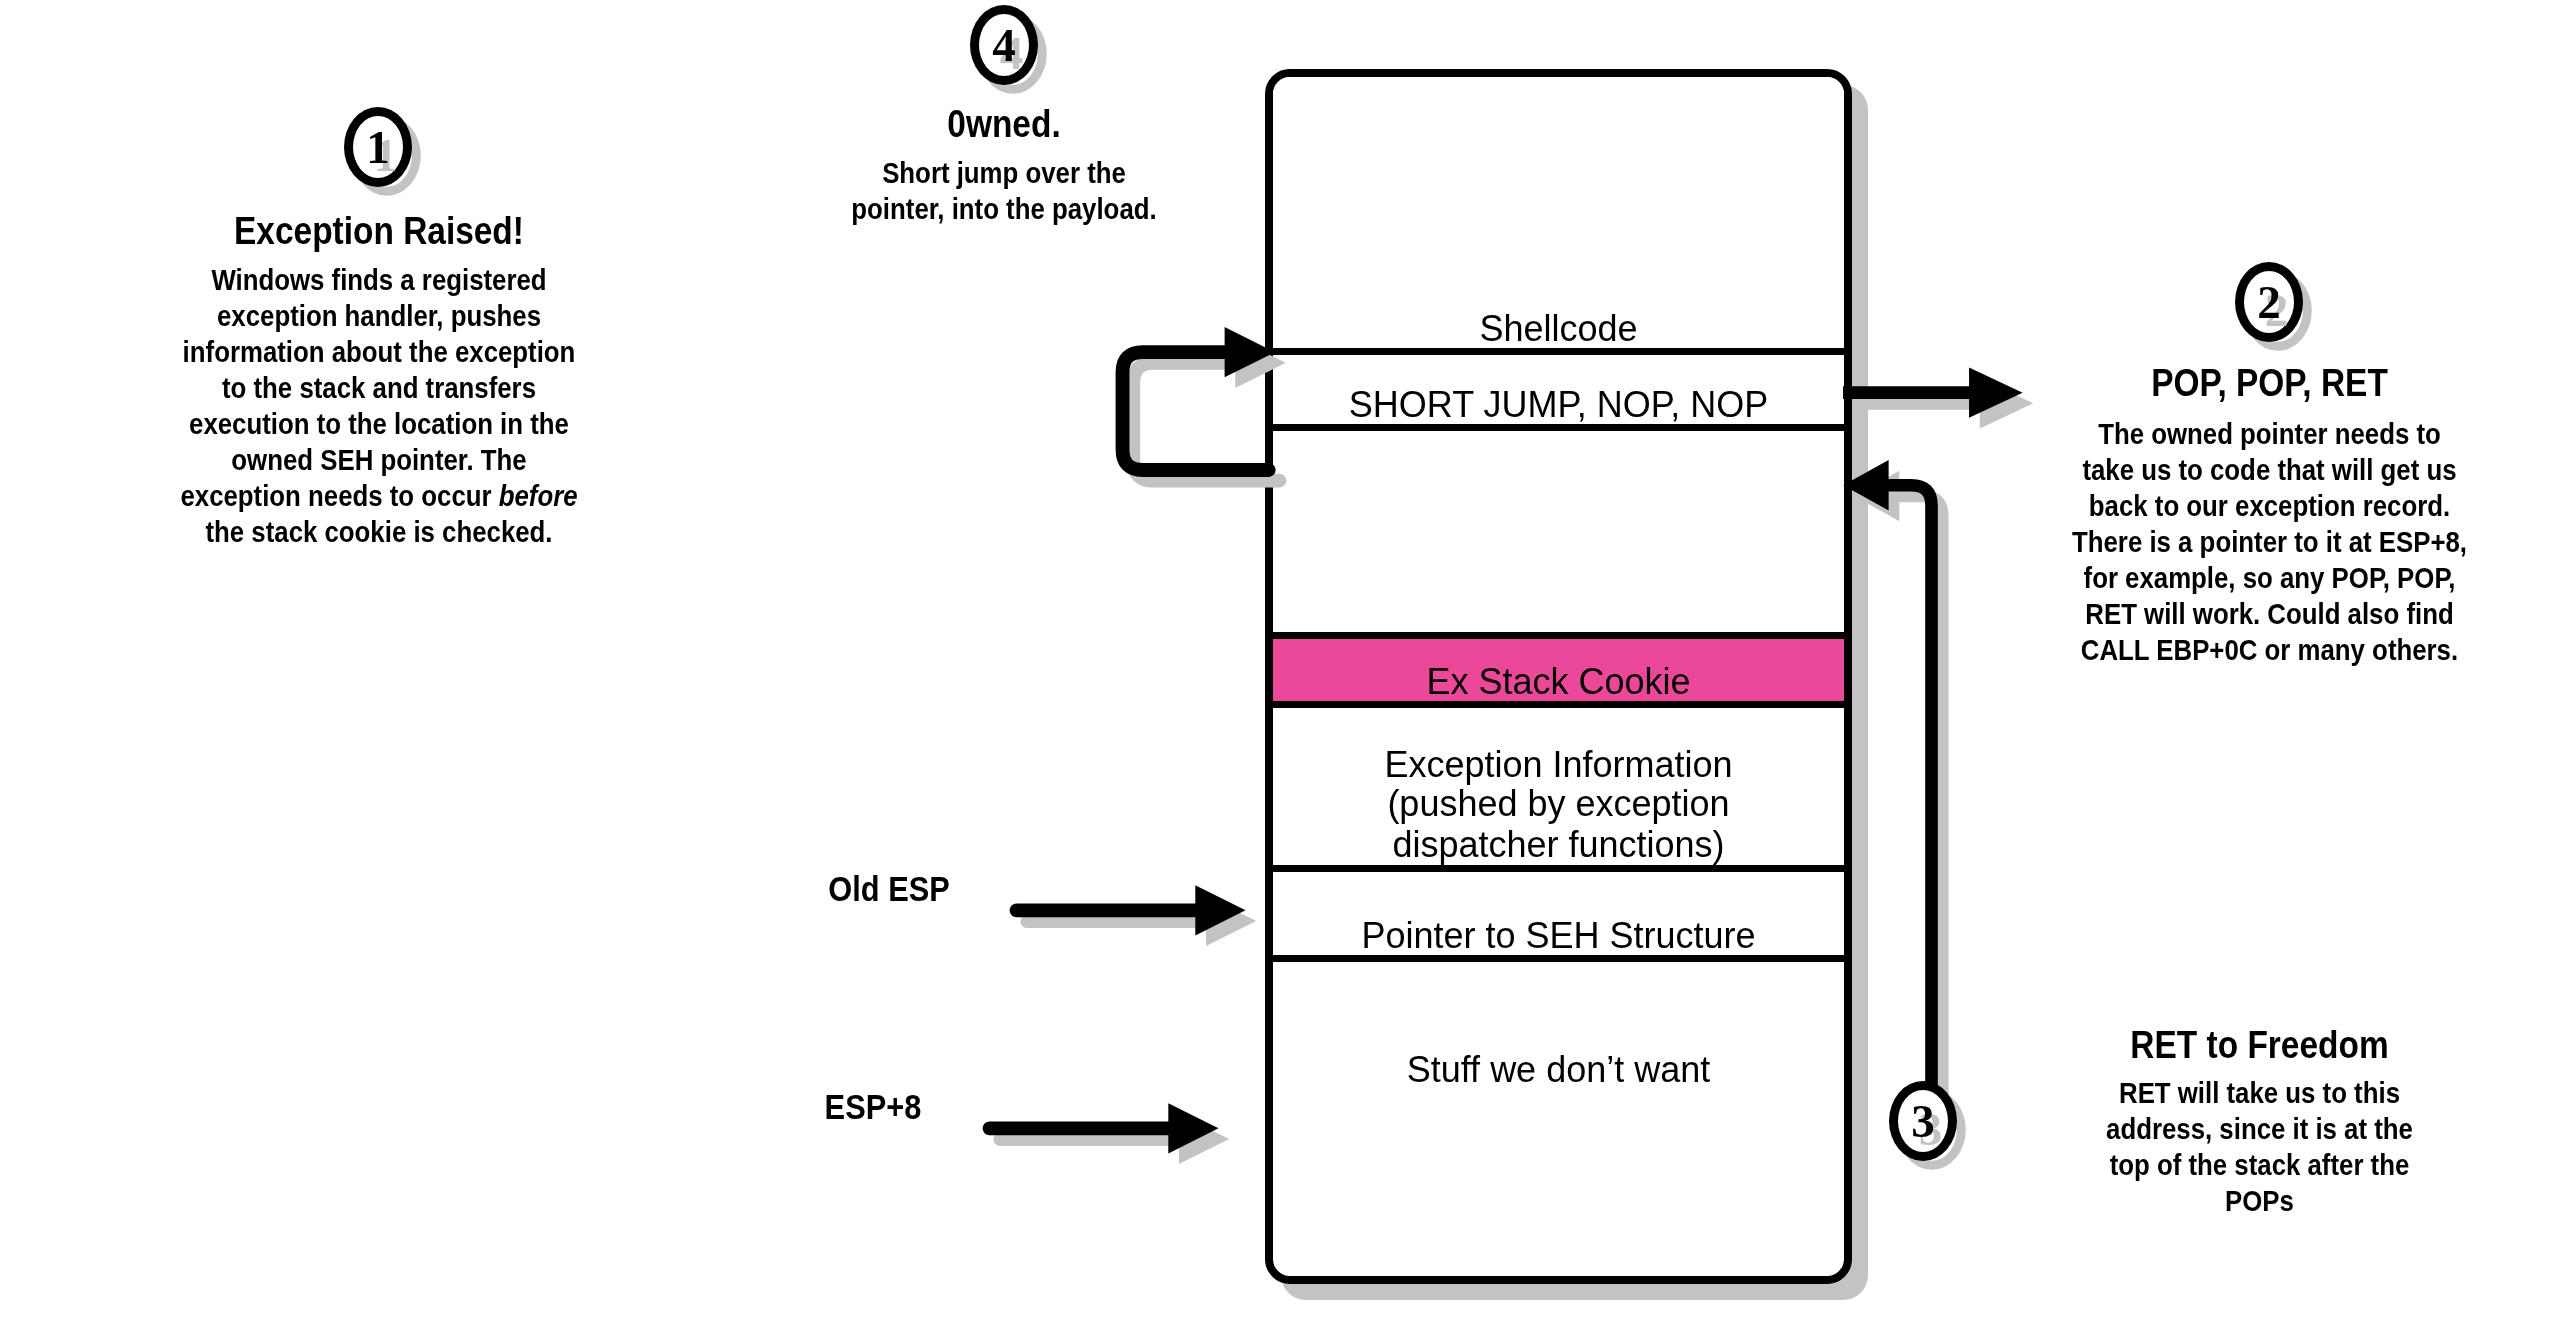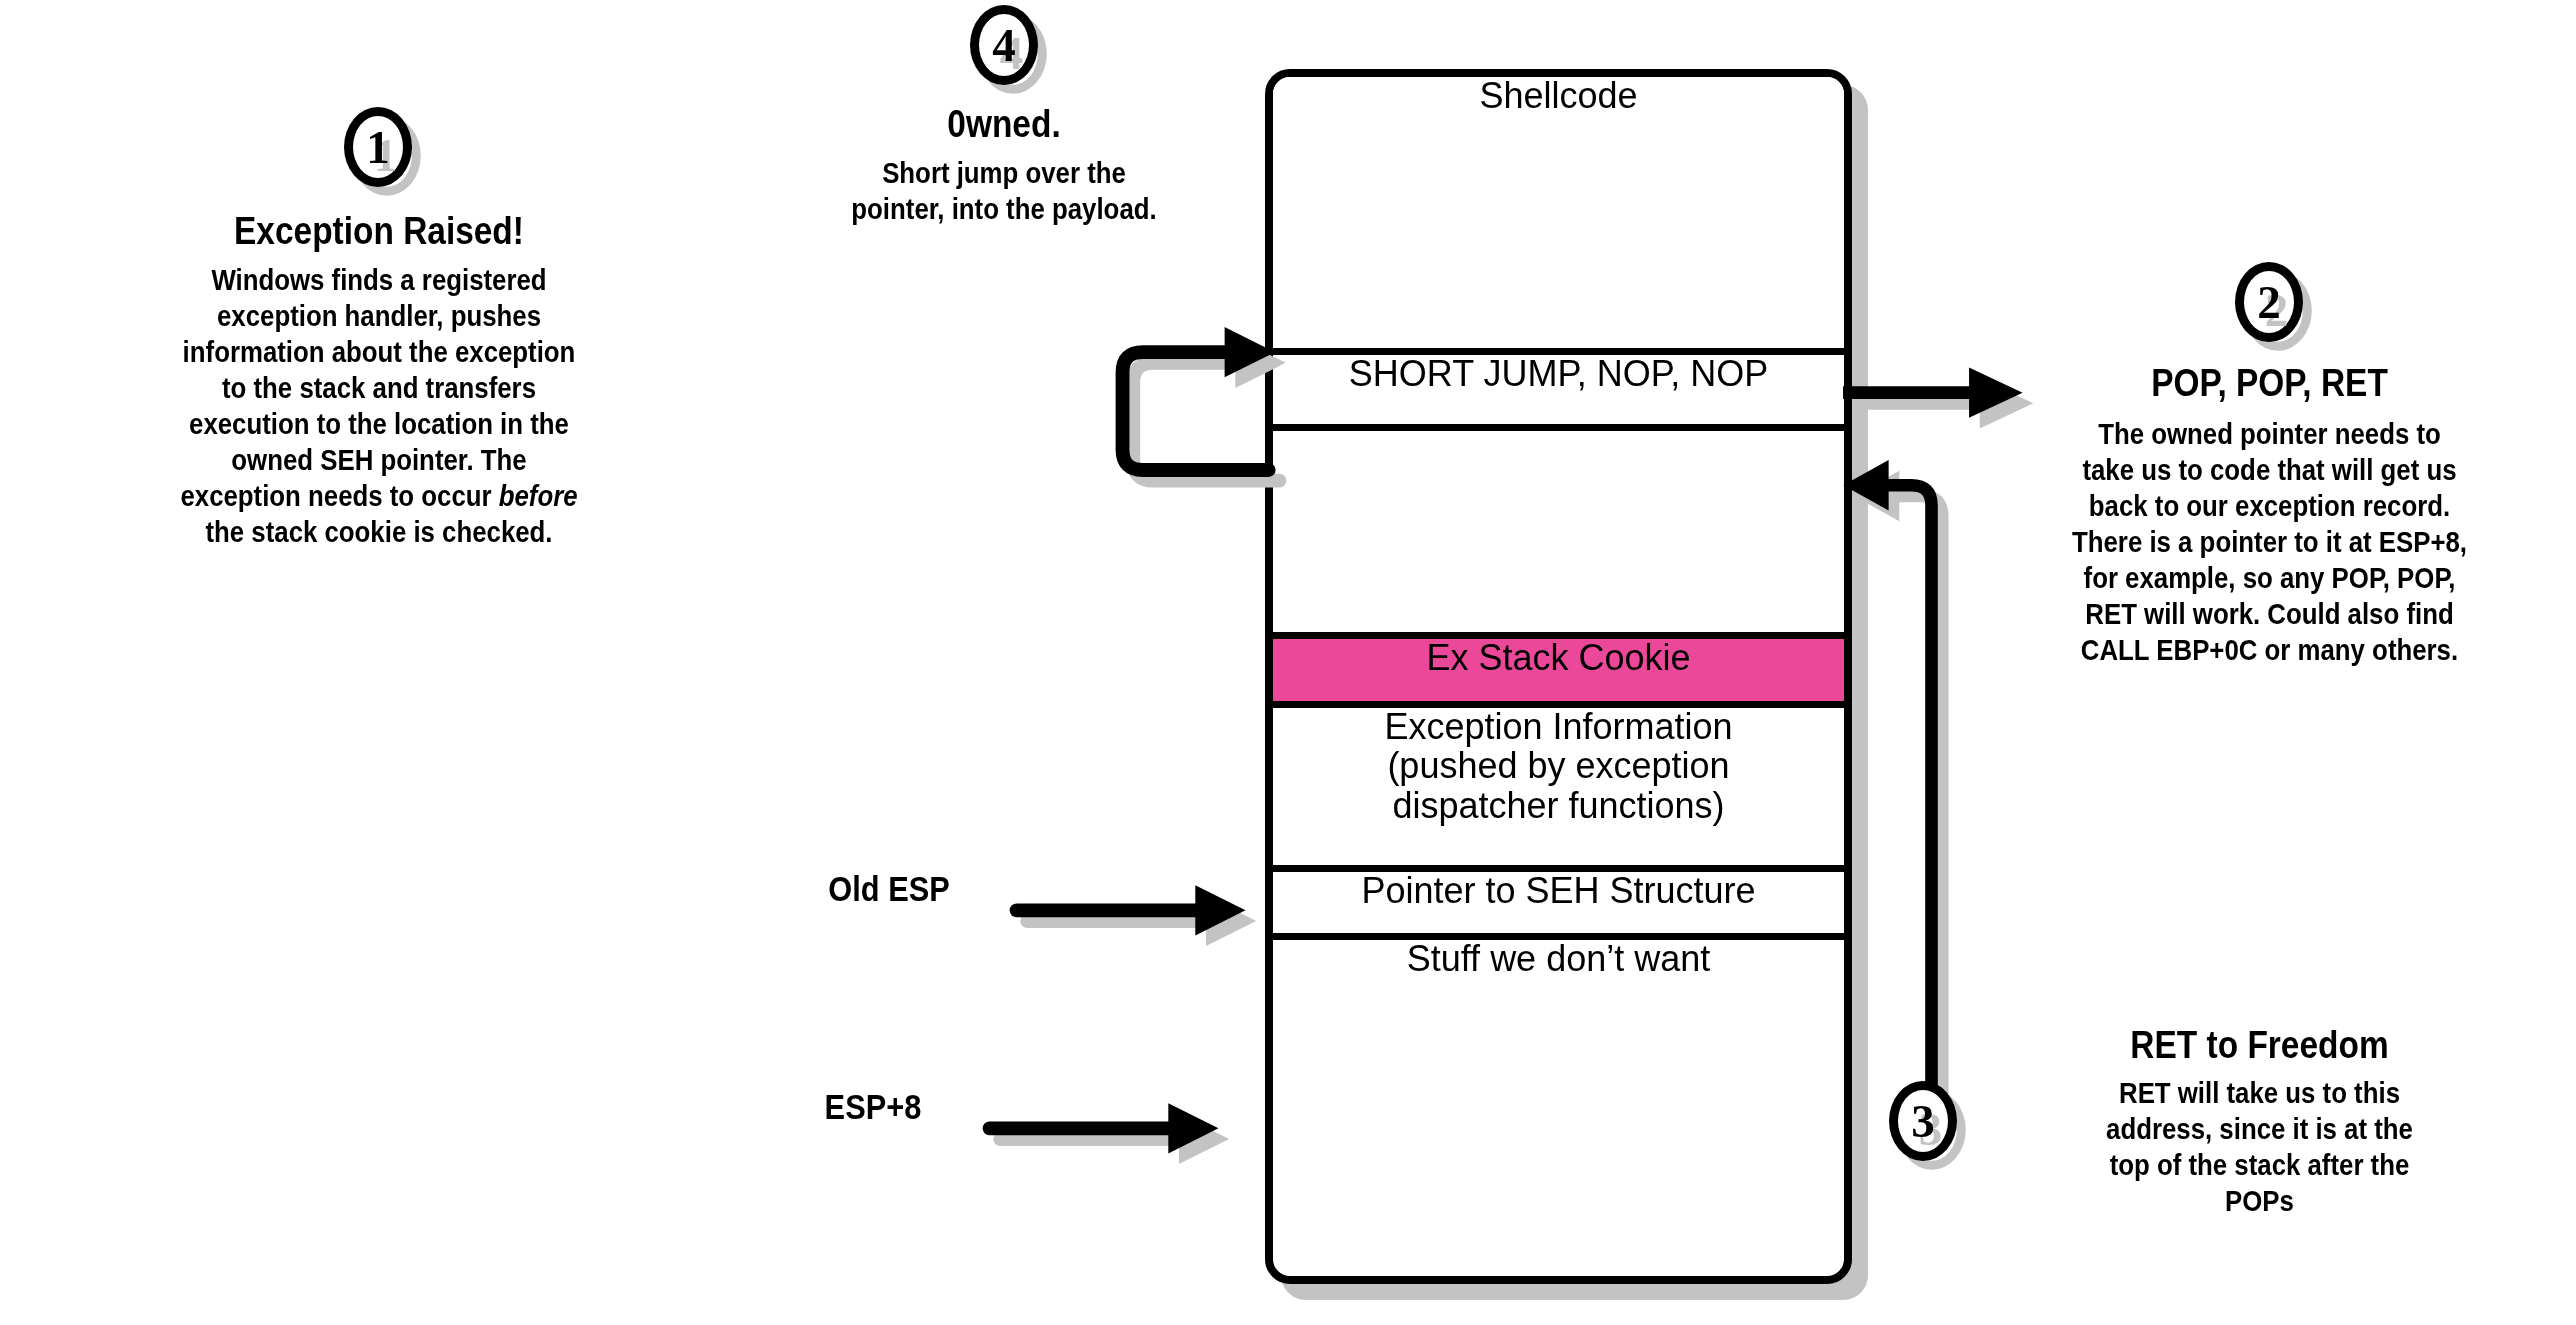--- a/index.html
+++ b/index.html
@@ -33,21 +33,21 @@
   .body i{font-style:italic;}
 
   
   #stack-box{position:absolute;left:1265px;top:69px;width:587px;height:1215px;}
   #stack-shadow{position:absolute;left:16.4px;top:16.4px;width:587px;height:1215px;
      border:7.6px solid #c3c3c3;border-radius:25px;box-sizing:border-box;background:#c3c3c3;}
   #stack-frame{position:absolute;left:0;top:0;width:587px;height:1215px;
      border:8.8px solid #000;border-radius:25px;box-sizing:border-box;background:#fff;
      display:flex;flex-direction:column;overflow:hidden;}
   .srow{position:relative;box-sizing:border-box;background:#fff;
-        display:flex;align-items:flex-start;justify-content:center;
+        display:flex;align-items:flex-end;justify-content:center;
         border-bottom:7.6px solid #000;}
   .srow:last-child{border-bottom:none;}
   .srow .lbl{font-size:36px;line-height:1.06;text-align:center;
              font-family:"Liberation Sans",sans-serif;}
   .srow .sub{font-size:36px;line-height:1.12;text-align:center;
              font-family:"Liberation Sans",sans-serif;}
   .srow.shaded{background:#ec4899;}
 
   
   .arrowsvg{position:absolute;overflow:visible;}
@@ -118,21 +118,21 @@
 
 
     <div class="srow" style="height:164px;">
       <div style="text-align:center;">
         <div class="lbl">Exception Information</div>
         <div class="sub" style="white-space:pre-line;">(pushed by exception
 dispatcher functions)</div>
       </div>
     </div>
 
-    <div class="srow" style="height:68px;">
+    <div class="srow" style="height:82px;margin-top:8px;">
       <div class="lbl">Pointer to SEH Structure</div>
     </div>
 
     <div class="srow" style="height:127px;">
       <div class="lbl">Stuff we don’t want</div>
     </div>
 
   </div>
 </div>
 

